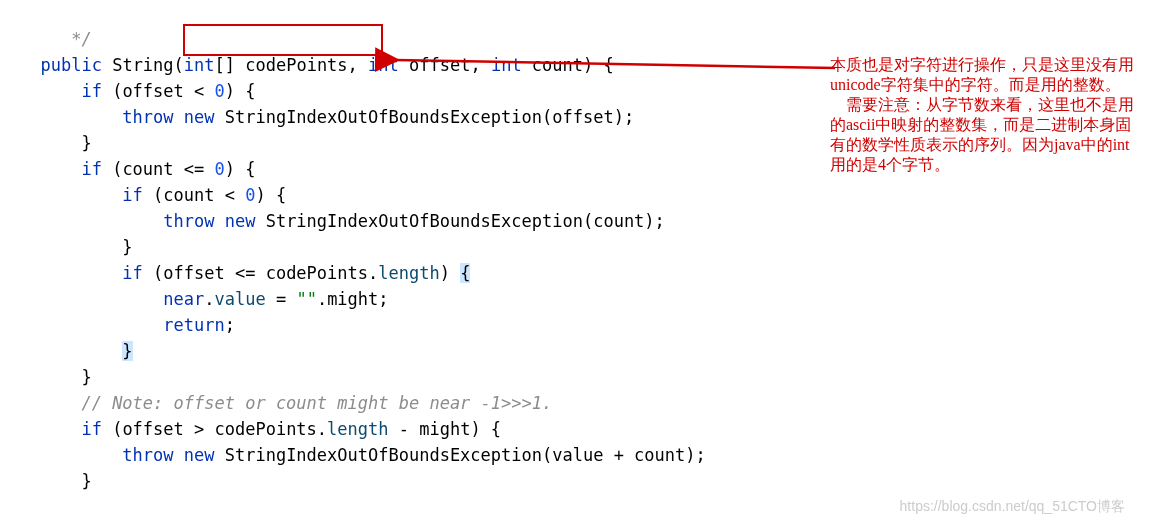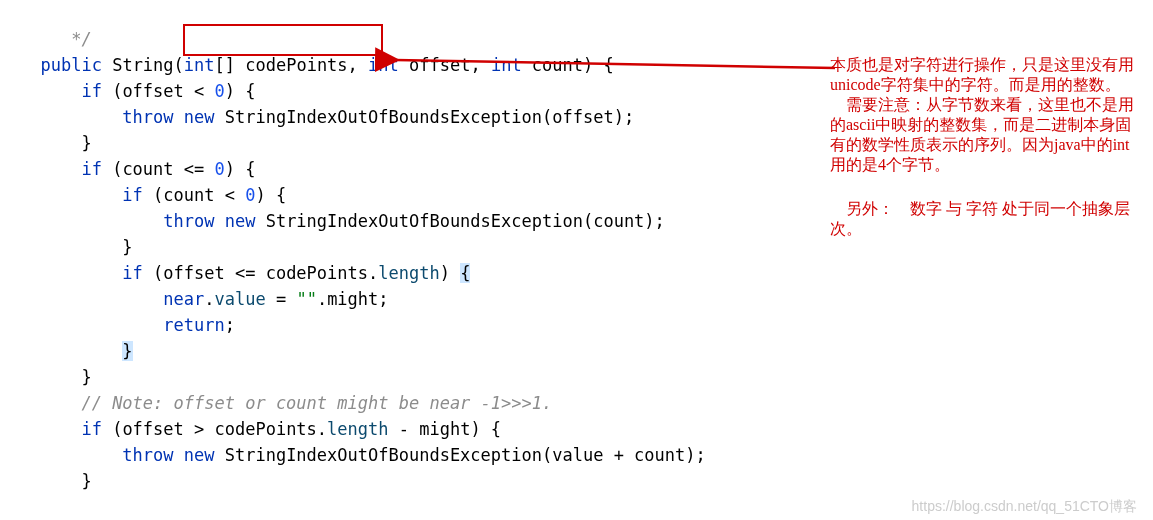--- a/index.html
+++ b/index.html
@@ -1,20 +1,20 @@
 <!DOCTYPE html>
 <html><head>
 <meta charset="utf-8">
 <style>
   * { margin:0; padding:0; box-sizing:border-box; }
   html,body { width:1153px; height:520px; font-family:"Consolas","Monaco",monospace; font-size:17px; background:#fff; overflow:hidden; position:relative; }
   .code-area { position:absolute; left:0; top:0; width:830px; height:520px; padding-left:20px; line-height:26px; white-space:pre; }
   .annotation { position:absolute; left:830px; top:55px; width:310px; font-family:"SimSun","Songti SC",serif; font-size:16px; color:#d00000; line-height:20px; }
   .annotation p { margin-bottom:0; }
-  .watermark { position:absolute; right:16px; bottom:4px; color:#ccc; font-size:14px; font-family:sans-serif;padding-left:12px; }
+  .watermark { position:absolute; right:28px; bottom:4px; color:#ccc; font-size:14px; font-family:sans-serif;padding-left:12px; }
 
   
   .kw { color:#0033b3; font-weight:normal; }
   .str { color:#067d17; }
   .num { color:#1750eb; }
   .cmt { color:#8c8c8c; font-style:italic; }
   .field { color:#0c4a6e; }
   .hlbg { background:#cde6ff; }
   .linehl { position:absolute; left:0; width:830px; height:26px; background:#fffbe6; z-index:-1; }
 
@@ -62,16 +62,15 @@
       <path d="M10,0 L0,5 L10,10 Z" fill="#d00000"></path>
     </marker>
   </defs>
   <line x1="450" y1="30" x2="10" y2="22" stroke="#d00000" stroke-width="2.5" marker-end="url(#ah)"></line>
 </svg>
 
 <div class="annotation">
   <p>本质也是对字符进行操作，只是这里没有用unicode字符集中的字符。而是用的整数。</p>
   <p>　需要注意：从字节数来看，这里也不是用的ascii中映射的整数集，而是二进制本身固有的数学性质表示的序列。因为java中的int用的是4个字节。</p>
   <p style="height:24px;"></p>
-  <p>　另外：　数字 与 字符 处于同一个抽象层次。</p>
 </div>
 
 <div class="watermark">https://blog.csdn.net/qq_51CTO博客</div>
 
 </body></html>

